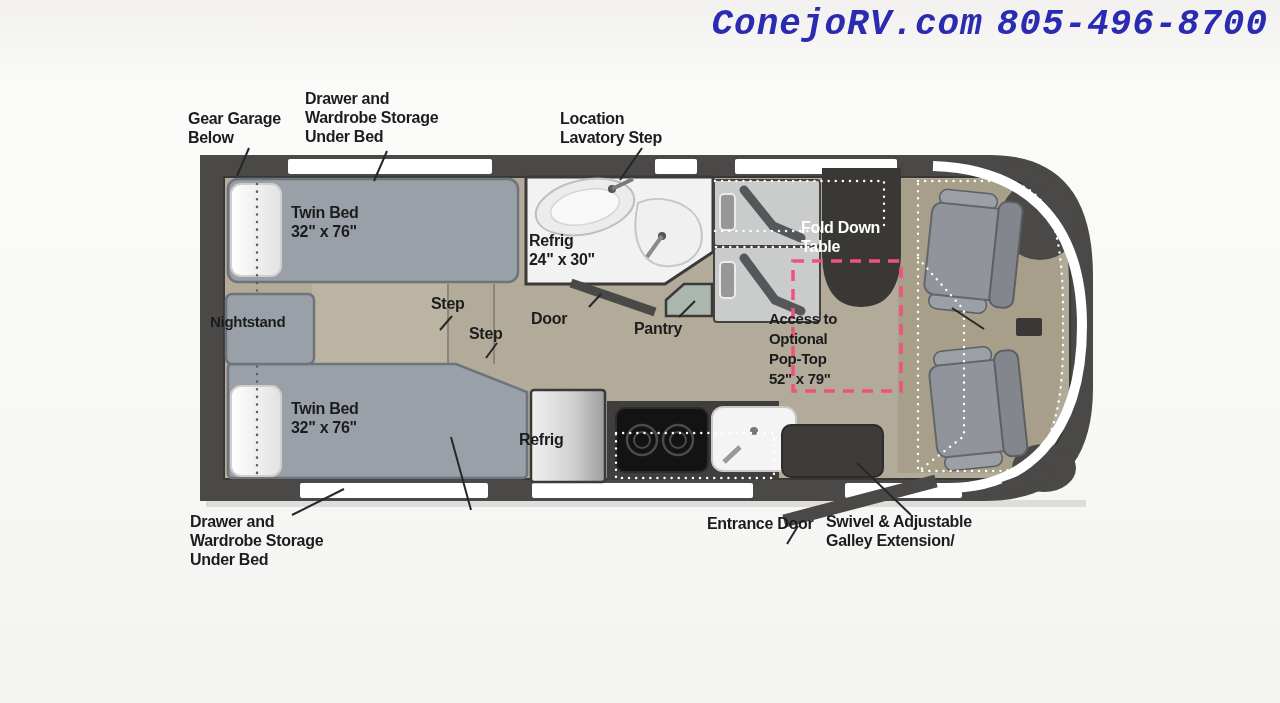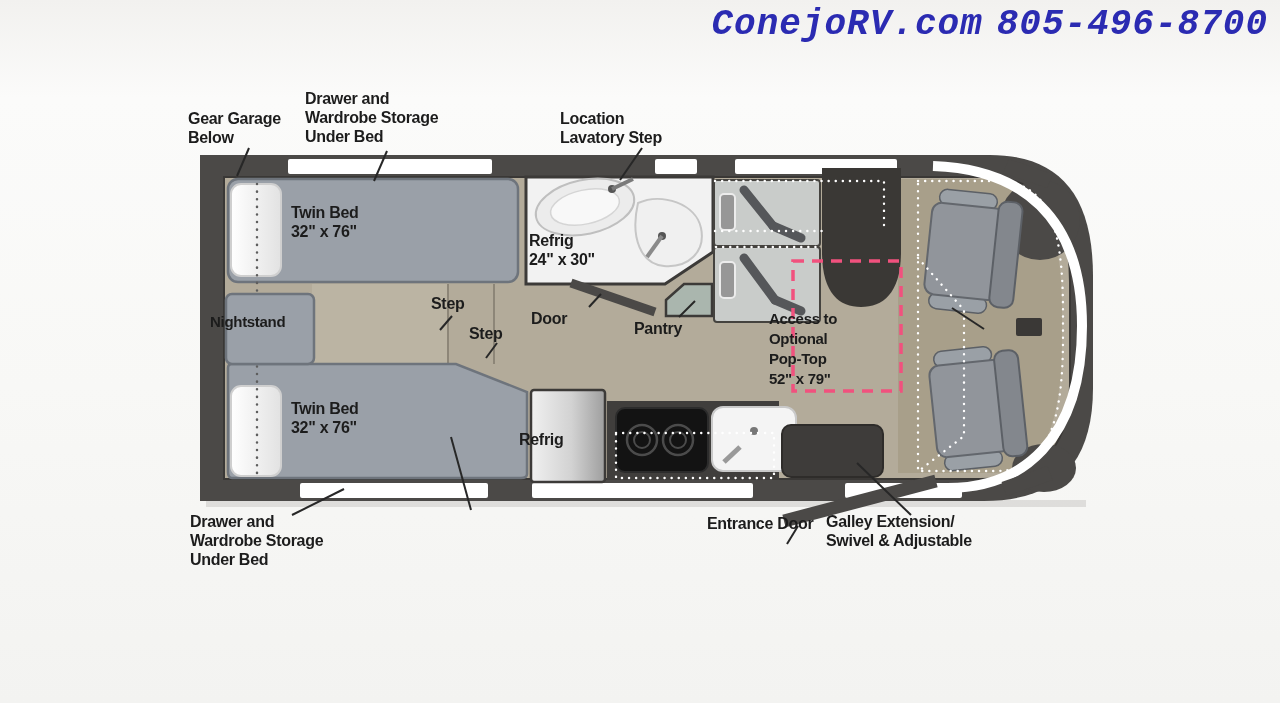--- a/index.html
+++ b/index.html
@@ -200,20 +200,24 @@
   </div>
 
   <div class="lbl" style="left:531px;top:309px;width:80px;">
     <div>Door</div>
   </div>
 
   <div class="lbl" style="left:634px;top:319px;width:80px;">
     <div>Pantry</div>
   </div>
 
+  <div class="lbl white" style="left:801px;top:218px;width:120px;">
+    <div>Fold Down</div>
+    <div>Table</div>
+  </div>
 
   <div class="lbl small" style="left:769px;top:309px;width:120px;line-height:20px;">
     <div>Access to</div>
     <div>Optional</div>
     <div>Pop-Top</div>
     <div>52" x 79"</div>
   </div>
 
 
   <div class="lbl small" style="left:210px;top:312px;width:120px;">
@@ -234,17 +238,17 @@
     <div>Wardrobe Storage</div>
     <div>Under Bed</div>
   </div>
 
 
   <div class="lbl" style="left:707px;top:514px;width:160px;">
     <div>Entrance Door</div>
   </div>
 
   <div class="lbl" style="left:826px;top:512px;width:200px;">
+    <div>Swivel &amp; Adjustable</div>
     <div>Galley Extension/</div>
-    <div>Swivel &amp; Adjustable</div>
   </div>
 
 </div>
 
 </body></html>

